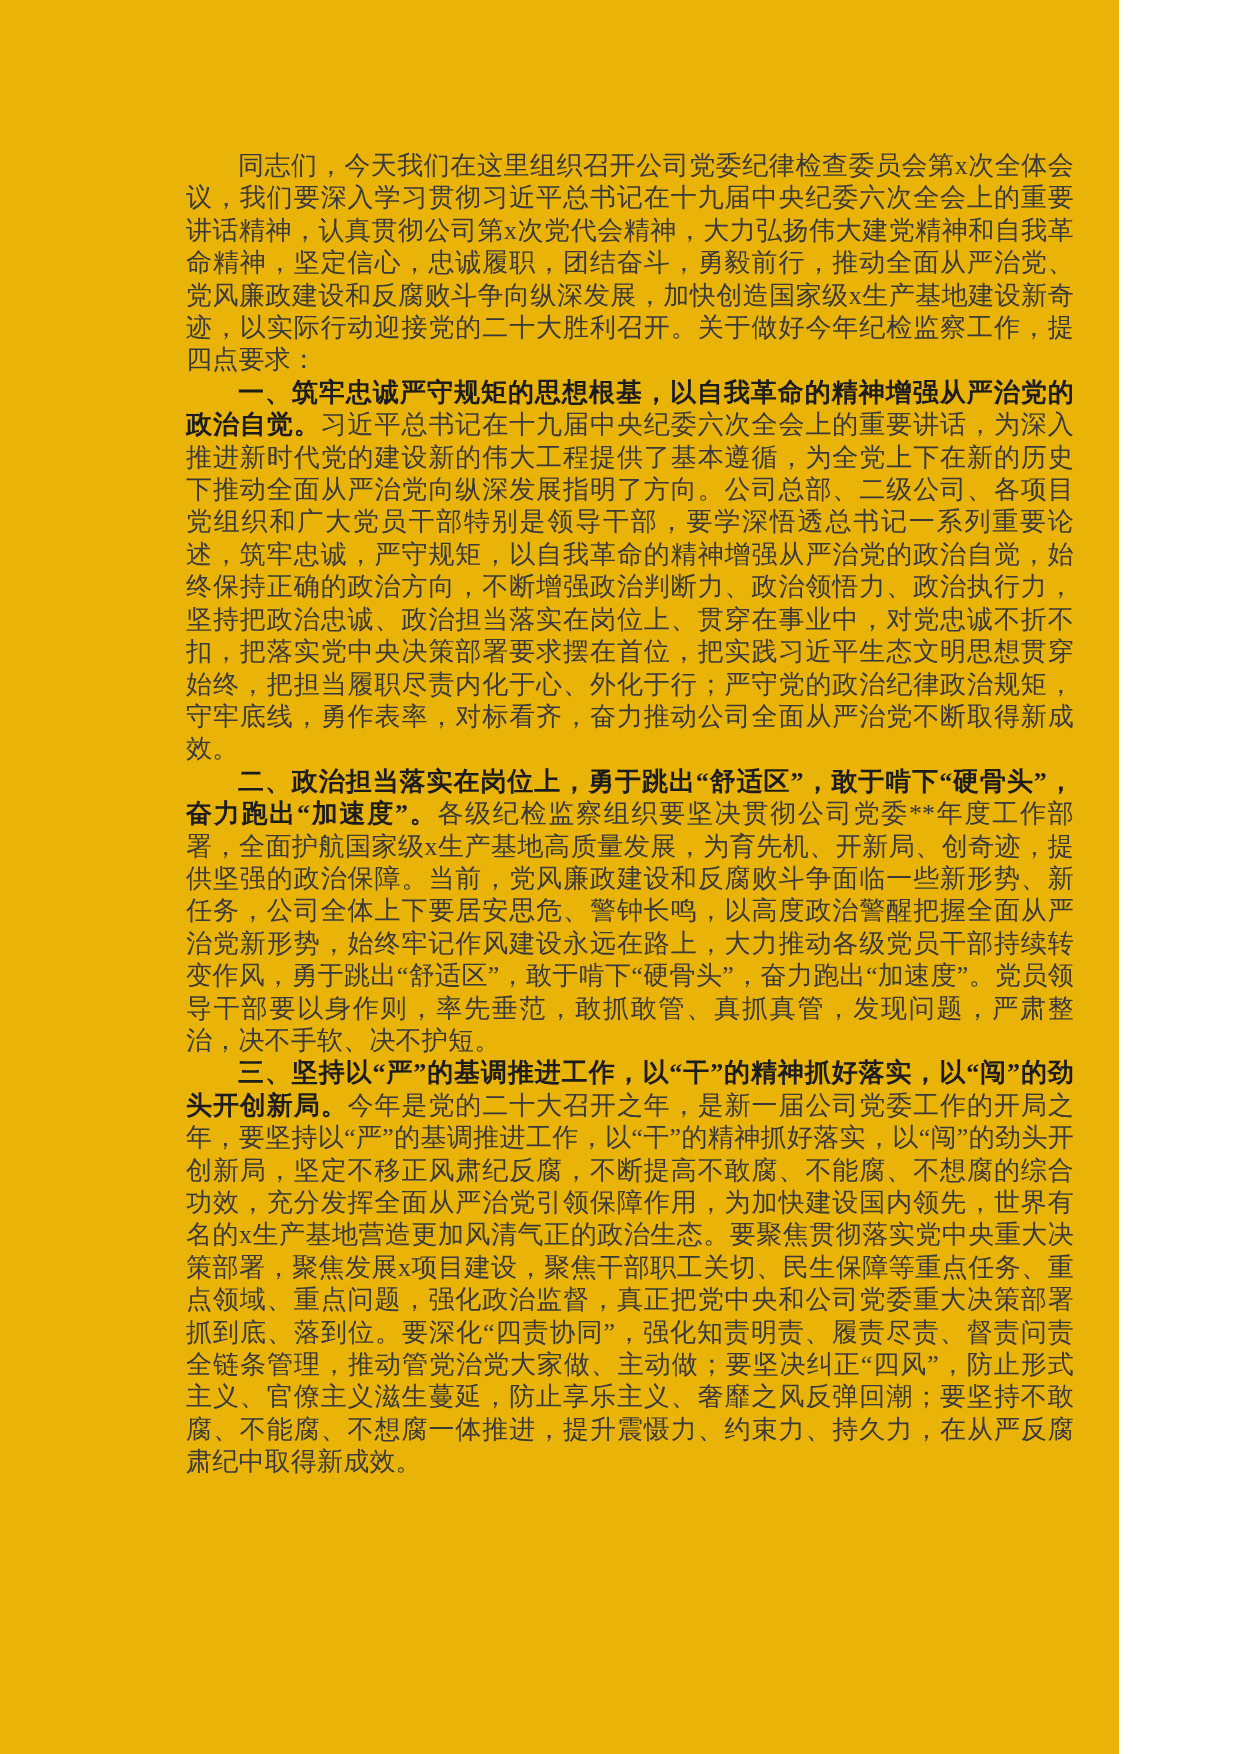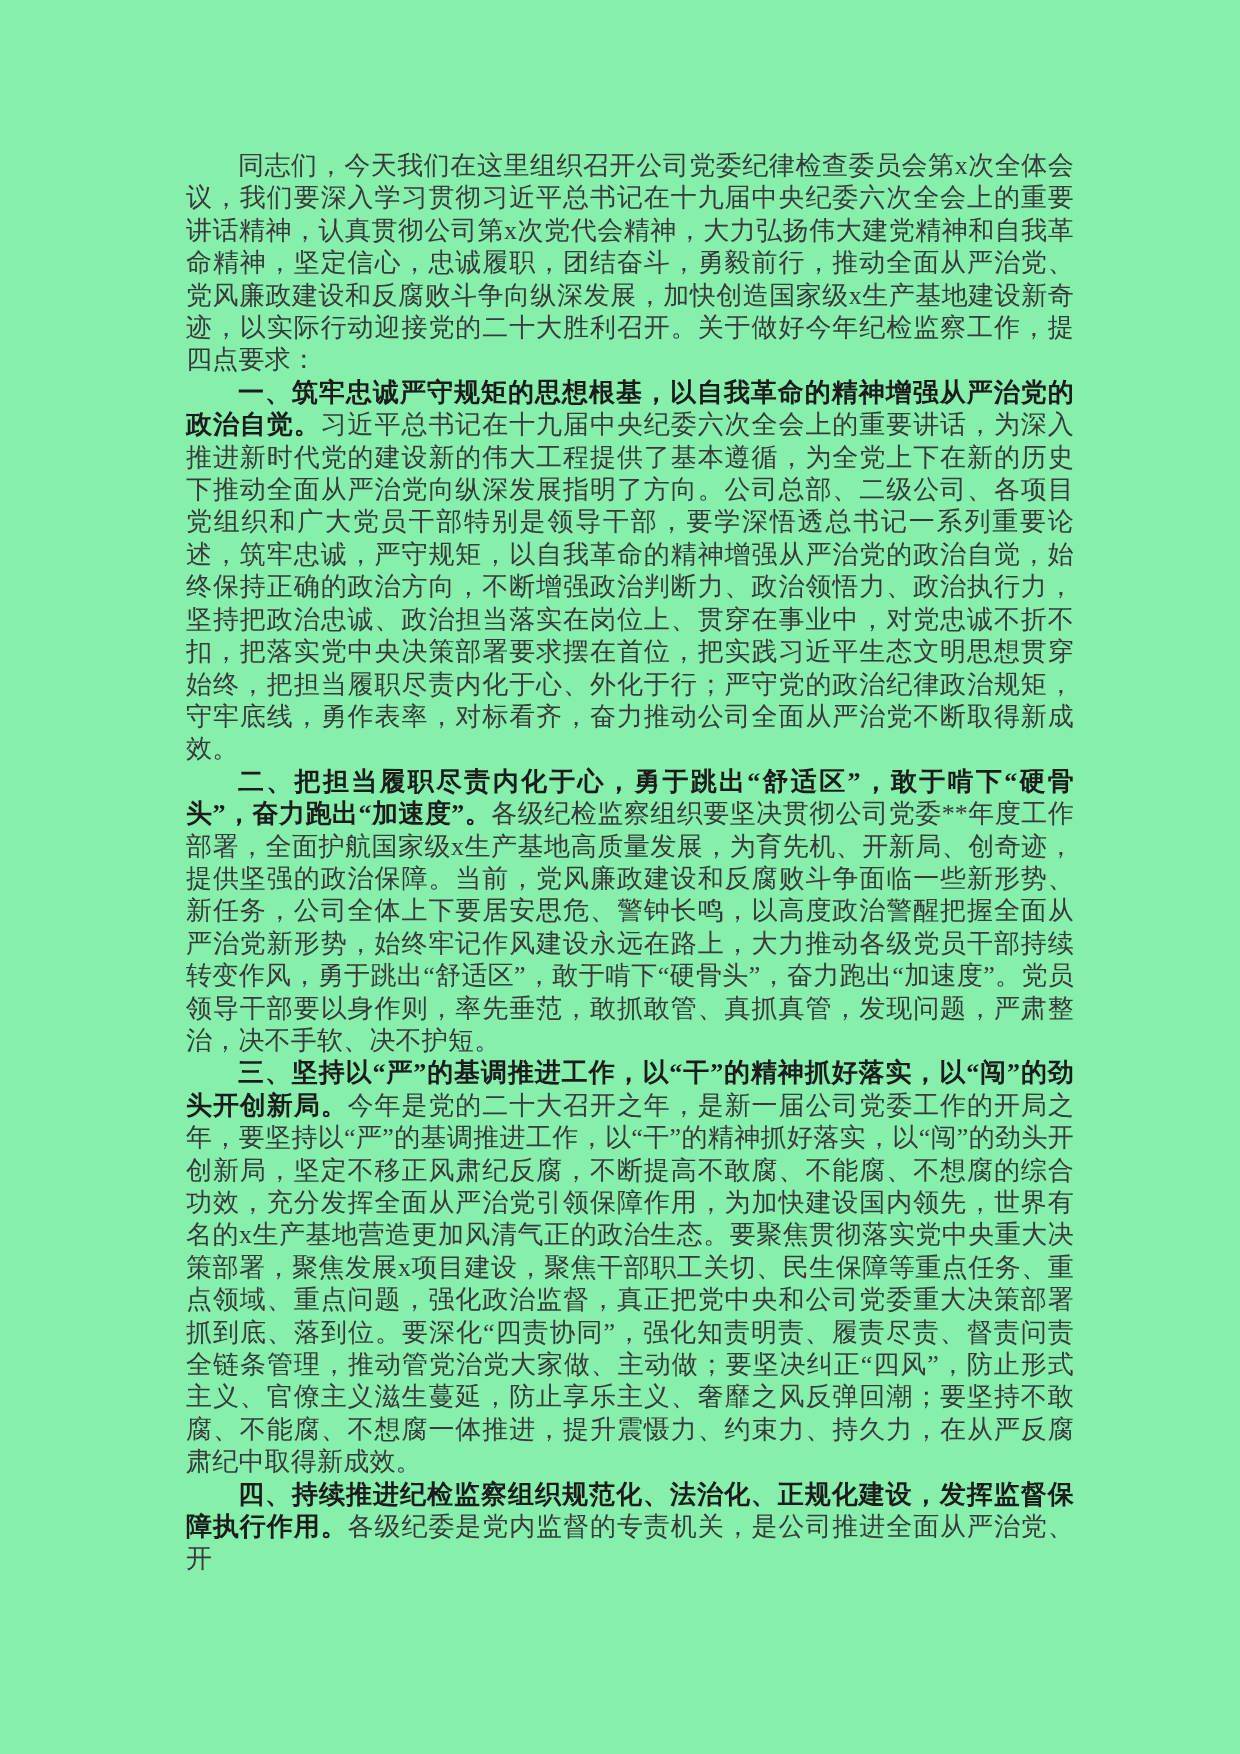--- a/index.html
+++ b/index.html
@@ -2,23 +2,23 @@
 <html><head>
 <meta charset="utf-8">
 <style>
   html, body {
     margin: 0;
     padding: 0;
     background: #ffffff;
   }
   .page {
     position: relative;
-    width: 1240px;
+    width: 1119px;
     height: 1754px;
-    background: #86efac;
+    background: #eab308;
     overflow: hidden;
     font-family: "Liberation Serif", "DejaVu Serif", serif;
   }
   .doc-content {
     position: absolute;
     left: 186px;
     top: 150px;
     width: 888px;
     font-size: 26px;
     line-height: 32.4px;
@@ -40,20 +40,19 @@
 </head>
 <body>
 
 <div class="page">
   <div class="doc-content">
 
     <p><span class="lead"></span><span>同志们，今天我们在这里组织召开公司党委纪律检查委员会第x次全体会议，我们要深入学习贯彻习近平总书记在十九届中央纪委六次全会上的重要讲话精神，认真贯彻公司第x次党代会精神，大力弘扬伟大建党精神和自我革命精神，坚定信心，忠诚履职，团结奋斗，勇毅前行，推动全面从严治党、党风廉政建设和反腐败斗争向纵深发展，加快创造国家级x生产基地建设新奇迹，以实际行动迎接党的二十大胜利召开。关于做好今年纪检监察工作，提四点要求：</span></p>
 
     <p><span class="lead">一、筑牢忠诚严守规矩的思想根基，以自我革命的精神增强从严治党的政治自觉。</span><span>习近平总书记在十九届中央纪委六次全会上的重要讲话，为深入推进新时代党的建设新的伟大工程提供了基本遵循，为全党上下在新的历史下推动全面从严治党向纵深发展指明了方向。公司总部、二级公司、各项目党组织和广大党员干部特别是领导干部，要学深悟透总书记一系列重要论述，筑牢忠诚，严守规矩，以自我革命的精神增强从严治党的政治自觉，始终保持正确的政治方向，不断增强政治判断力、政治领悟力、政治执行力，坚持把政治忠诚、政治担当落实在岗位上、贯穿在事业中，对党忠诚不折不扣，把落实党中央决策部署要求摆在首位，把实践习近平生态文明思想贯穿始终，把担当履职尽责内化于心、外化于行；严守党的政治纪律政治规矩，守牢底线，勇作表率，对标看齐，奋力推动公司全面从严治党不断取得新成效。</span></p>
 
-    <p><span class="lead">二、把担当履职尽责内化于心，勇于跳出“舒适区”，敢于啃下“硬骨头”，奋力跑出“加速度”。</span><span>各级纪检监察组织要坚决贯彻公司党委**年度工作部署，全面护航国家级x生产基地高质量发展，为育先机、开新局、创奇迹，提供坚强的政治保障。当前，党风廉政建设和反腐败斗争面临一些新形势、新任务，公司全体上下要居安思危、警钟长鸣，以高度政治警醒把握全面从严治党新形势，始终牢记作风建设永远在路上，大力推动各级党员干部持续转变作风，勇于跳出“舒适区”，敢于啃下“硬骨头”，奋力跑出“加速度”。党员领导干部要以身作则，率先垂范，敢抓敢管、真抓真管，发现问题，严肃整治，决不手软、决不护短。</span></p>
+    <p><span class="lead">二、政治担当落实在岗位上，勇于跳出“舒适区”，敢于啃下“硬骨头”，奋力跑出“加速度”。</span><span>各级纪检监察组织要坚决贯彻公司党委**年度工作部署，全面护航国家级x生产基地高质量发展，为育先机、开新局、创奇迹，提供坚强的政治保障。当前，党风廉政建设和反腐败斗争面临一些新形势、新任务，公司全体上下要居安思危、警钟长鸣，以高度政治警醒把握全面从严治党新形势，始终牢记作风建设永远在路上，大力推动各级党员干部持续转变作风，勇于跳出“舒适区”，敢于啃下“硬骨头”，奋力跑出“加速度”。党员领导干部要以身作则，率先垂范，敢抓敢管、真抓真管，发现问题，严肃整治，决不手软、决不护短。</span></p>
 
     <p><span class="lead">三、坚持以“严”的基调推进工作，以“干”的精神抓好落实，以“闯”的劲头开创新局。</span><span>今年是党的二十大召开之年，是新一届公司党委工作的开局之年，要坚持以“严”的基调推进工作，以“干”的精神抓好落实，以“闯”的劲头开创新局，坚定不移正风肃纪反腐，不断提高不敢腐、不能腐、不想腐的综合功效，充分发挥全面从严治党引领保障作用，为加快建设国内领先，世界有名的x生产基地营造更加风清气正的政治生态。要聚焦贯彻落实党中央重大决策部署，聚焦发展x项目建设，聚焦干部职工关切、民生保障等重点任务、重点领域、重点问题，强化政治监督，真正把党中央和公司党委重大决策部署抓到底、落到位。要深化“四责协同”，强化知责明责、履责尽责、督责问责全链条管理，推动管党治党大家做、主动做；要坚决纠正“四风”，防止形式主义、官僚主义滋生蔓延，防止享乐主义、奢靡之风反弹回潮；要坚持不敢腐、不能腐、不想腐一体推进，提升震慑力、约束力、持久力，在从严反腐肃纪中取得新成效。</span></p>
 
-    <p><span class="lead">四、持续推进纪检监察组织规范化、法治化、正规化建设，发挥监督保障执行作用。</span><span>各级纪委是党内监督的专责机关，是公司推进全面从严治党、开</span></p>
 
   </div>
 </div>
 
 </body></html>

